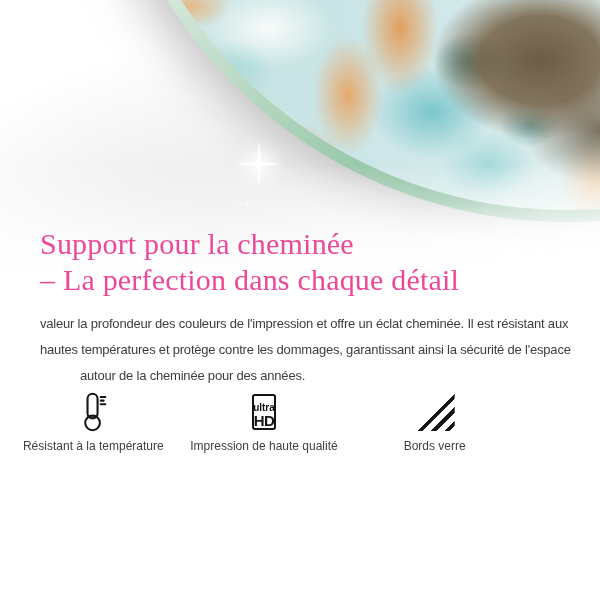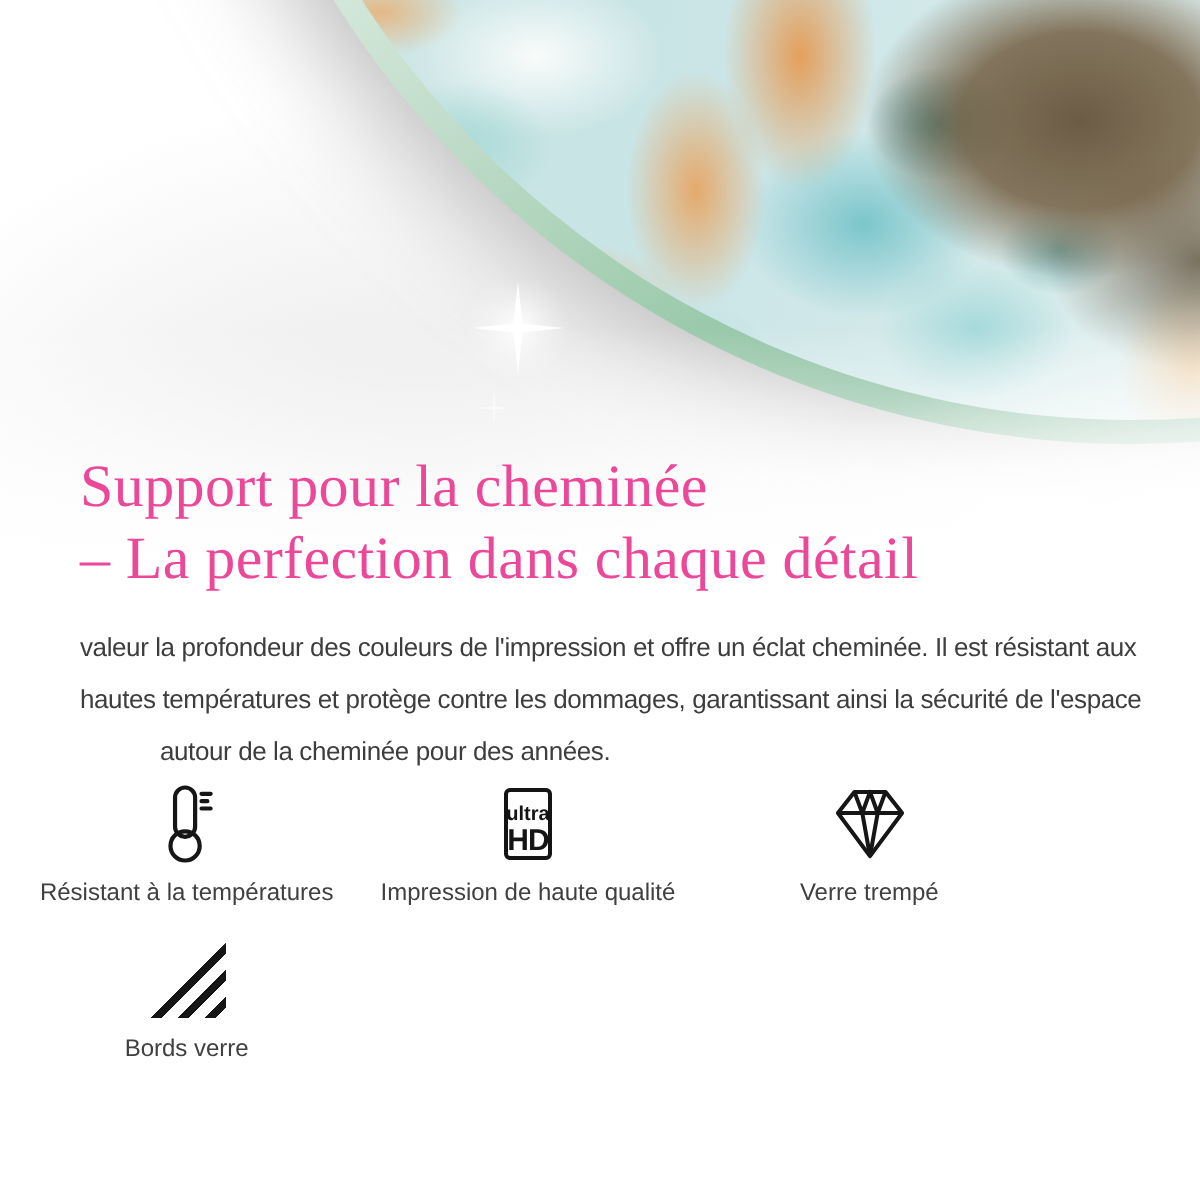--- a/index.html
+++ b/index.html
@@ -172,45 +172,34 @@
   <div class="features">
 
     <div class="feature">
       <div class="icon-wrap">
         <svg class="icon" width="40" height="42" viewBox="0 0 40 46" fill="none" stroke="#161616" stroke-width="2.3" stroke-linecap="round">
           <rect x="14" y="3" width="11" height="27" rx="5.5"></rect>
           <circle cx="19.5" cy="35" r="8"></circle>
           <path d="M28.5 6.5h5M28.5 10.5h3.2M28.5 14.5h5"></path>
         </svg>
       </div>
-      <div class="label">Résistant à la températures</div>
+      <div class="label">Résistant à la température</div>
     </div>
 
     <div class="feature">
       <div class="icon-wrap">
         <div class="uhd-box">
           <span class="uhd-top">ultra</span>
           <span class="uhd-bottom">HD</span>
         </div>
       </div>
       <div class="label">Impression de haute qualité</div>
     </div>
 
 
-    <div class="feature">
-      <div class="icon-wrap">
-        <svg class="icon" width="44" height="40" viewBox="0 0 48 42" fill="none" stroke="#161616" stroke-width="2.2" stroke-linejoin="round">
-          <path d="M6.5 15 L15.5 3.5 H32.5 L41.5 15 L24 38.5 Z"></path>
-          <path d="M6.5 15 H41.5"></path>
-          <path d="M15.5 3.5 L19.8 15 L24 3.5 L28.2 15 L32.5 3.5"></path>
-          <path d="M19.8 15 L24 38.5 M28.2 15 L24 38.5"></path>
-        </svg>
-      </div>
-      <div class="label">Verre trempé</div>
-    </div>
 
     <div class="feature">
       <div class="icon-wrap">
         <div class="stripes-triangle"></div>
       </div>
       <div class="label">Bords verre</div>
     </div>
 
 
   </div>

